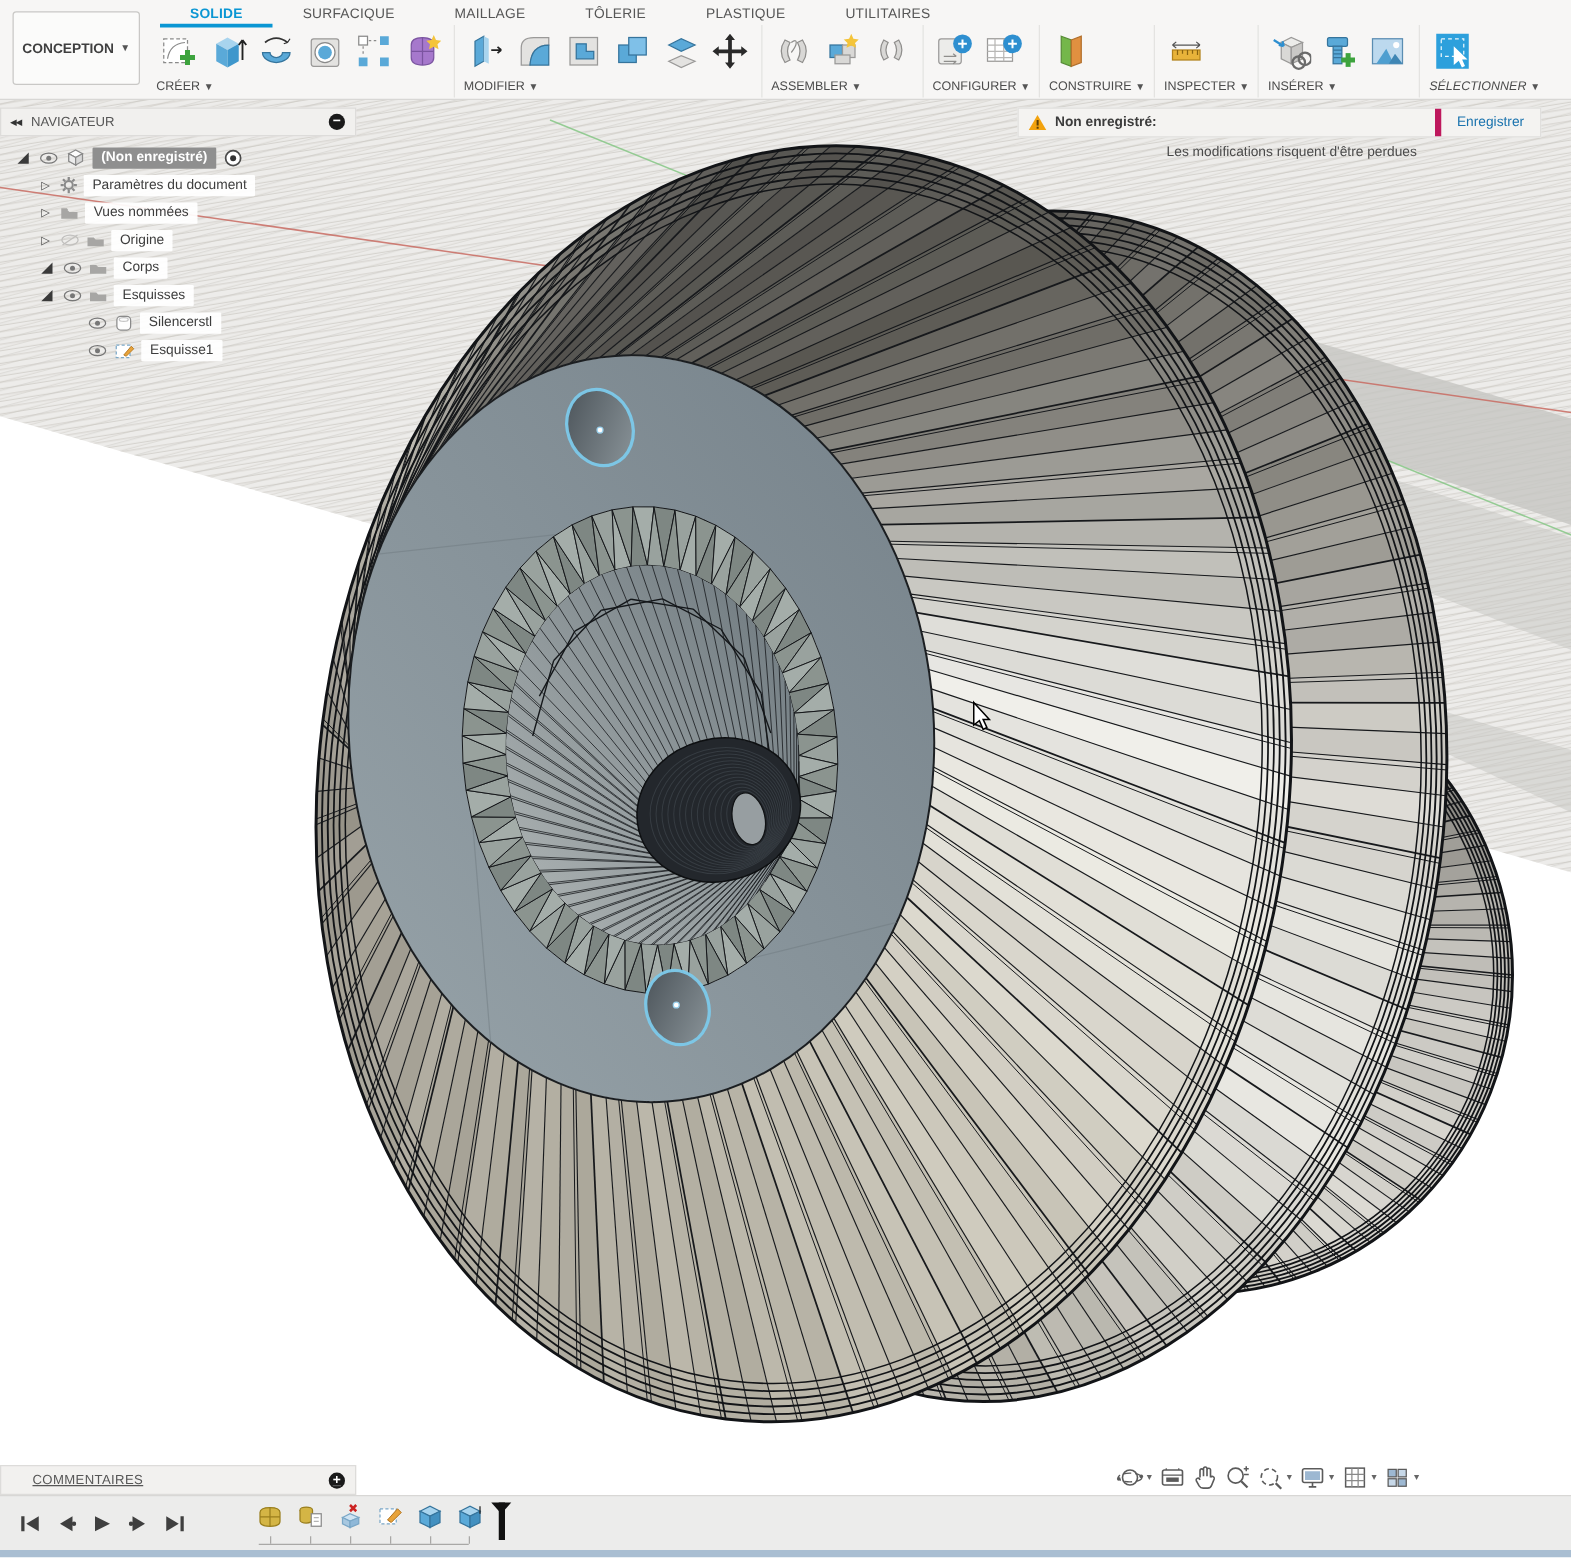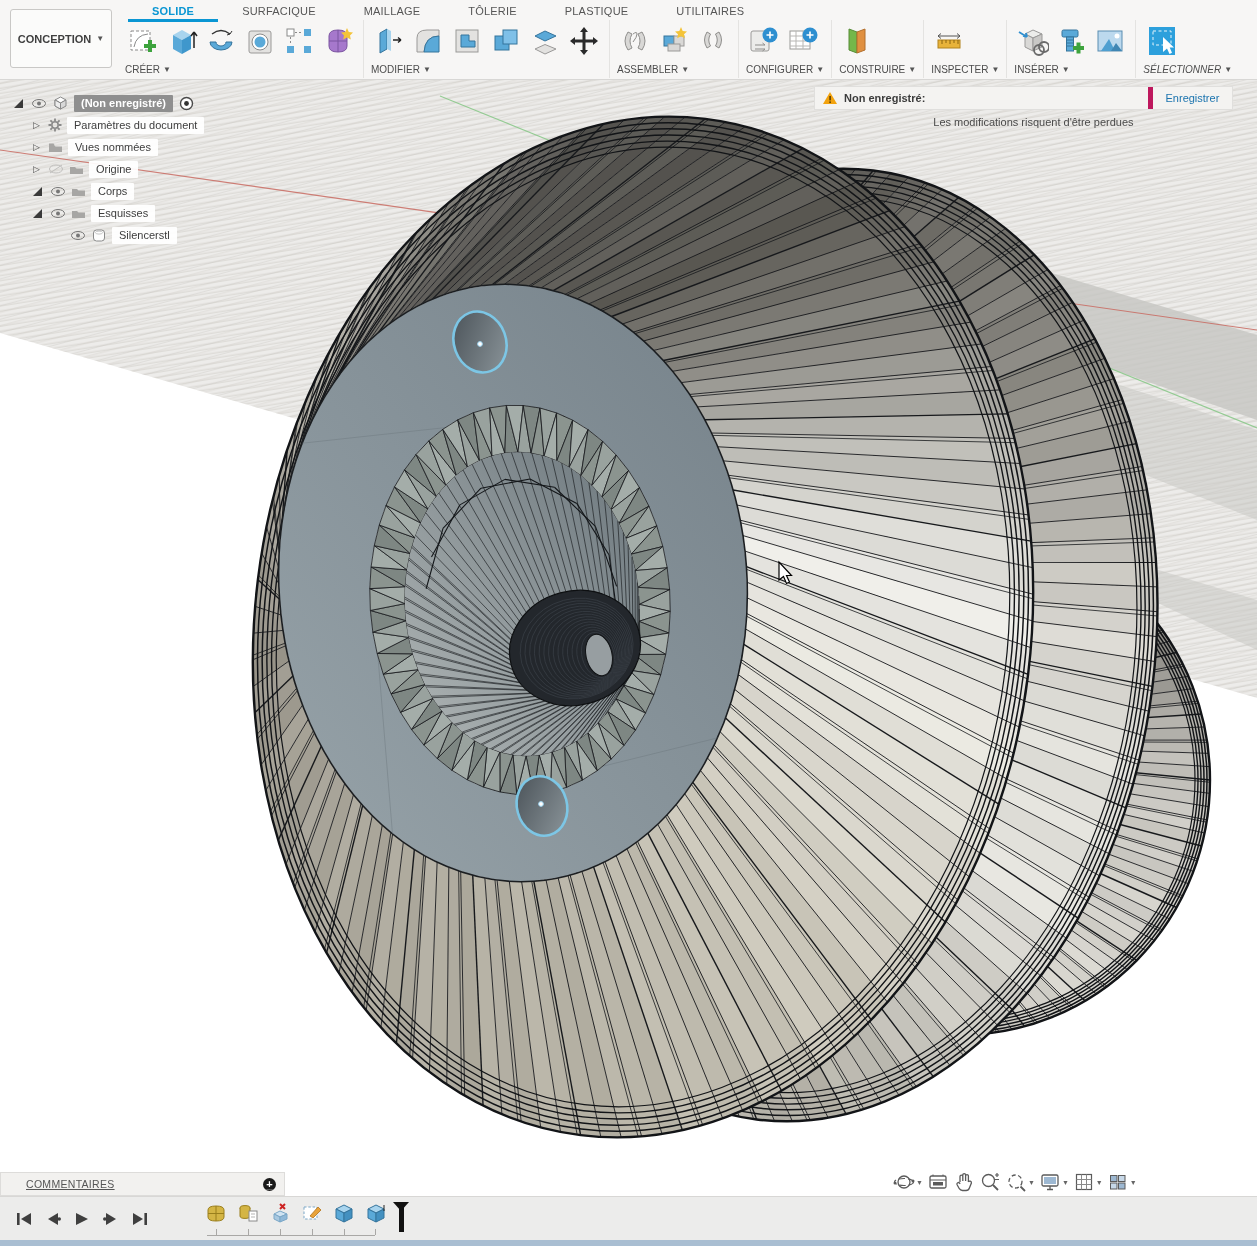--- a/index.html
+++ b/index.html
@@ -1496,20 +1496,25 @@
     <polygon points="8,1 15,13 1,13" fill="#f2a20d"></polygon>
     <rect x="7.3" y="5" width="1.6" height="4.4" fill="#5d3f05"></rect>
     <rect x="7.3" y="10.4" width="1.6" height="1.6" fill="#5d3f05"></rect>
   </svg>
   <span class="wtitle">Non enregistré:</span>
   <span class="wmsg">Les modifications risquent d'être perdues</span>
   <span id="warn-save">Enregistrer</span>
 </div>
 
 <div id="navigator">
+  <div id="nav-header">
+    <span class="chevs">◀◀</span>
+    <span>NAVIGATEUR</span>
+    <span class="circle-btn">−</span>
+  </div>
 
   <div class="trow" style="margin-top:6px">
     <span style="width:14px"></span>
       <span class="expander">
         <span class="tri-open2" style="margin-top:2px;display:block"></span>
       </span>
     <span class="rowicon">
       <svg width="16" height="11">
           <ellipse cx="8" cy="5.5" rx="6.5" ry="4" fill="none" stroke="#777"></ellipse>
           <circle cx="8" cy="5.5" r="2" fill="#777"></circle>
@@ -1623,20 +1628,36 @@
       </span>
     <span class="rowicon">
       <svg width="16" height="15">
           <rect x="2.5" y="2" width="11" height="11" rx="3" fill="#fdfdfd" stroke="#8a8a8a"></rect>
           <ellipse cx="8" cy="4.6" rx="3.6" ry="1.5" fill="none" stroke="#c5c5c5"></ellipse>
         </svg>
       </span>
     <span class="chip">Silencerstl</span>
   </div>
 
+  <div class="trow">
+    <span style="width:70px"></span>
+    <span class="rowicon">
+      <svg width="16" height="11">
+          <ellipse cx="8" cy="5.5" rx="6.5" ry="4" fill="none" stroke="#777"></ellipse>
+          <circle cx="8" cy="5.5" r="2" fill="#777"></circle>
+        </svg>
+      </span>
+    <span class="rowicon">
+      <svg width="17" height="15">
+          <rect x="2" y="3" width="11" height="10" fill="#fff" stroke="#7aa7c7" stroke-dasharray="2.5 1.8"></rect>
+          <path d="M8 11 L14 4 L16 6 L10 12 Z" fill="#e8a33a" stroke="#b2731c" stroke-width=".7"></path>
+        </svg>
+      </span>
+    <span class="chip">Esquisse1</span>
+  </div>
 </div>
 
 <div id="comments" class="panelbar">
   <span class="ctitle">COMMENTAIRES</span>
   <span class="circle-btn">+</span>
 </div>
 
 <div id="timeline">
   <div id="playctrls">
     <span class="pbtn">

